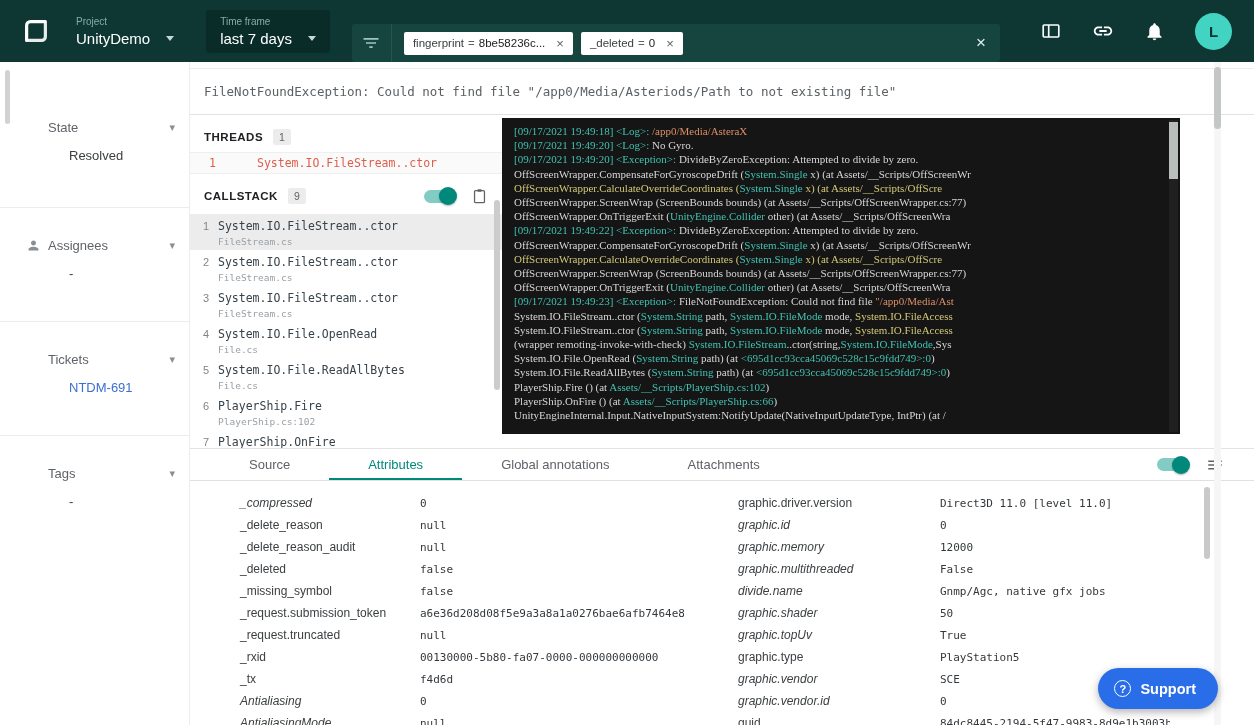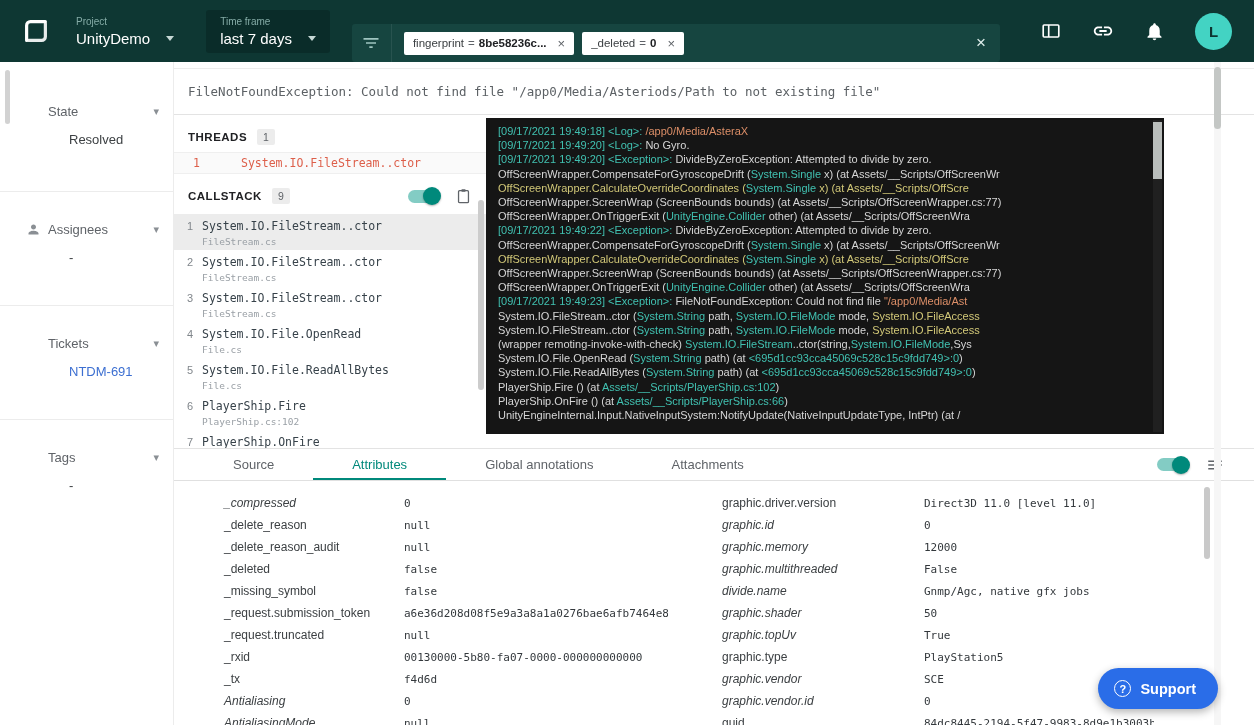--- a/index.html
+++ b/index.html
@@ -11,30 +11,30 @@
   .tb-group{display:flex;flex-direction:column;justify-content:center;cursor:pointer;padding:6px 10px;border-radius:3px;}
   .tb-lbl{font-size:10px;color:#85aca7;margin-bottom:3px;}
   .tb-val{font-size:15px;color:#fff;display:flex;align-items:center;gap:16px;white-space:nowrap;}
   .caret{width:0;height:0;border-left:4.5px solid transparent;border-right:4.5px solid transparent;border-top:5px solid #c6d8d5;}
   .tf-box{background:var(--topbar-inset,#0a2c29);margin-left:22px;padding:6px 14px;min-width:116px;}
   .filterbar{flex:1;margin-left:22px;margin-right:40px;height:38px;background:var(--filterbar-bg,#164540);border-radius:3px;display:flex;align-items:center;overflow:hidden;margin-top:24px;}
   .funnel{width:40px;height:100%;display:flex;align-items:center;justify-content:center;border-right:1px solid rgba(255,255,255,.08);}
   .chips{display:flex;align-items:center;gap:8px;margin-left:12px;flex:1;}
   .chip{background:#fff;border-radius:2px;height:23px;display:flex;align-items:center;padding:0 5px 0 9px;font-size:11.5px;color:#3c4043;white-space:nowrap;}
   .chip-op{margin:0 4px;color:#5f6368;}
-  .chip-val{font-weight:bold;color:#202124;}
+  .chip-val{font-weight:normal;color:#202124;}
   .chip-x{margin-left:7px;padding:0 4px;color:#5f6368;font-size:13px;cursor:pointer;}
   .clear-x{margin-left:auto;padding:0 14px;color:#dfeeec;font-size:17px;cursor:pointer;}
   .tb-icons{display:flex;align-items:center;gap:30px;padding-right:4px;}
   .tb-ic{cursor:pointer;display:flex;}
   .avatar{width:37px;height:37px;border-radius:50%;background:var(--avatar-bg,#43d3c3);color:#0d3531;font-size:15px;font-weight:bold;display:flex;align-items:center;justify-content:center;cursor:pointer;}
 
   
   .content{display:flex;height:663px;}
-  .sidebar{width:174px;border-right:1px solid #ececec;position:relative;padding-top:8px;}
+  .sidebar{width:190px;border-right:1px solid #ececec;position:relative;padding-top:24px;}
   .side-scroll-thumb{position:absolute;left:5px;top:8px;width:5px;height:54px;border-radius:3px;background:#d2d2d2;}
   .side-sec{padding:30px 14px 40px 48px;border-bottom:1px solid #ececec;position:relative;}
   .side-sec.first{padding-top:34px;padding-bottom:44px;}
   .side-sec:last-child{border-bottom:none;}
   .side-head{display:flex;align-items:center;cursor:pointer;}
   .side-ic{position:absolute;left:26px;display:flex;}
   .side-label{font-size:13px;color:#5f6368;}
   .side-chev{margin-left:auto;color:#8a8f94;font-size:11px;}
   .side-value{margin:13px 0 0 21px;font-size:13px;color:#3c4043;}
   .side-value.link{color:var(--link-blue,#3c6fd1);cursor:pointer;}
@@ -56,21 +56,21 @@
   .switch .knob{position:absolute;right:-2px;top:-2.5px;width:18px;height:18px;border-radius:50%;background:var(--accent-teal,#00897b);box-shadow:0 1px 2px rgba(0,0,0,.3);}
   .clip{margin-left:16px;display:flex;cursor:pointer;}
   .frame{display:flex;padding:5px 10px 3px 13px;cursor:pointer;}
   .frame.sel{background:#ececec;}
   .f-num{width:15px;font-size:11px;color:#80868b;padding-top:1px;flex:none;}
   .f-fn{font-family:"DejaVu Sans Mono",monospace;font-size:11.5px;color:#37424a;white-space:nowrap;}
   .f-file{font-family:"DejaVu Sans Mono",monospace;font-size:9.5px;color:#9aa0a6;margin-top:3px;}
   .stack-scroll-thumb{position:absolute;right:2px;top:85px;width:6px;height:190px;background:#ccc;border-radius:3px;}
 
   .log-panel{width:678px;height:316px;margin-top:3px;background:var(--log-bg,#151515);position:relative;overflow:hidden;padding:6px 12px;}
-  .log-line{font-family:Liberation Sans, sans-serif;font-size:11px;line-height:14.2px;white-space:pre;}
+  .log-line{font-family:Liberation Serif, serif;font-size:11px;line-height:14.2px;white-space:pre;}
   .lg-t{color:var(--log-teal,#41c1b1);}
   .lg-w{color:var(--log-text,#d6d6d6);}
   .lg-y{color:var(--log-yellow,#d2c878);}
   .lg-o{color:var(--log-orange,#dd8f68);}
   .log-scroll{position:absolute;top:2px;right:2px;bottom:2px;width:9px;background:rgba(255,255,255,.05);}
   .log-scroll .thumb{width:100%;height:57px;margin-top:2px;background:#b9bdbb;}
 
   .tabbar{display:flex;align-items:stretch;height:32px;border-bottom:1px solid #e0e0e0;padding-left:20px;}
   .tabs{display:flex;}
   .tab{display:flex;align-items:center;padding:0 39px;font-size:13px;color:#5f6368;cursor:pointer;}

